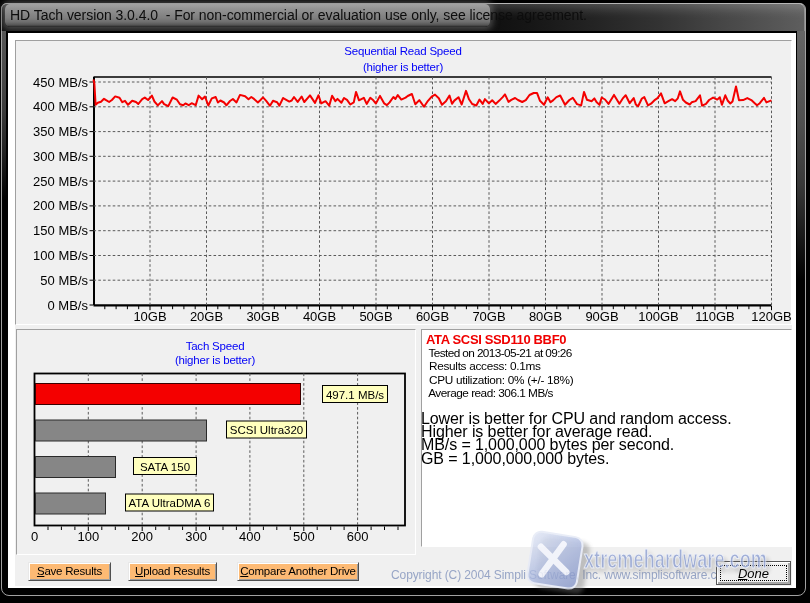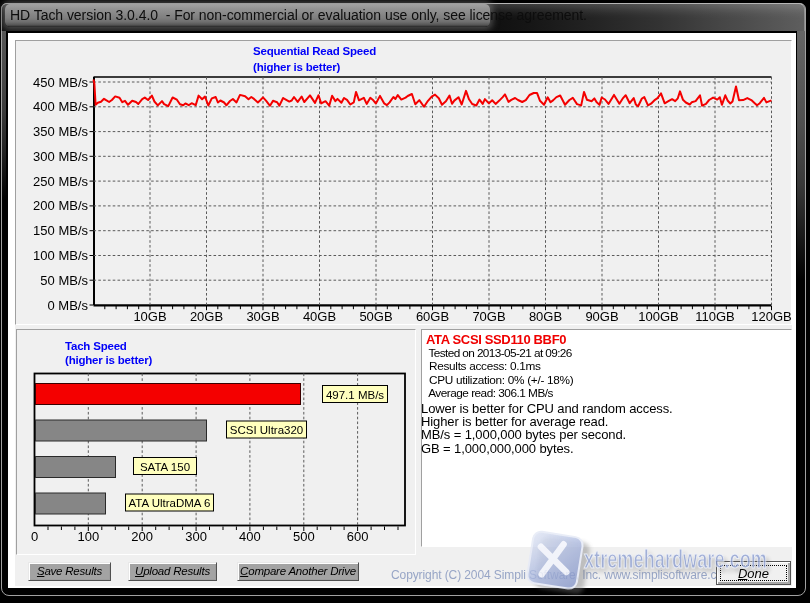--- a/index.html
+++ b/index.html
@@ -8,23 +8,23 @@
 #titleglow{position:absolute;left:5px;top:4px;width:485px;height:23px;border-radius:5px;background:linear-gradient(180deg,#8e8e8e 0px,#888888 4px,#858585 9px,#7e7e7e 14px,#6e6e6e 18px,#545454 21px,#242424 23px);box-shadow:0 0 6px 3px rgba(120,120,120,0.55);}
 #titletext{position:absolute;left:10px;top:7px;width:600px;font-size:14px;letter-spacing:-0.05px;color:#0d0d0d;white-space:pre;z-index:5;}
 #client{position:absolute;left:6px;top:31px;width:791px;height:563px;background:#000;}
 #rside{position:absolute;left:797px;top:30px;width:8px;height:250px;background:linear-gradient(180deg,#666 0px,#5c5c5c 40px,#4e4e4e 95px,#383838 155px,#111 220px,#000 250px);}
 #clientw{position:absolute;left:8px;top:33px;width:788px;height:555px;background:#fff;}
 #dialog{position:absolute;left:15px;top:40px;width:777px;height:546px;background:#f0f0f0;}
 .panel{position:absolute;box-sizing:border-box;border-top:1px solid #a0a0a0;border-left:1px solid #a0a0a0;border-bottom:1px solid #fff;border-right:1px solid #fff;background:#f0f0f0;}
 #ptop{left:15px;top:40px;width:777px;height:285px;}
 #pburst{left:16px;top:329px;width:400px;height:226px;}
 #pinfo{left:421px;top:329px;width:371px;height:218px;background:#fff;}
-.bluet{position:absolute;color:#0000f8;font-size:11.5px;letter-spacing:-0.2px;text-align:left;white-space:nowrap;z-index:3;font-weight:bold;}
+.bluet{position:absolute;color:#0000f8;font-size:11.5px;letter-spacing:-0.2px;text-align:center;white-space:nowrap;z-index:3;}
 svg{position:absolute;left:0;top:0;z-index:2;}
-.btn{position:absolute;box-sizing:border-box;height:19px;background:#a3a3a3;border:1px solid;border-color:#e8e8e8 #505050 #505050 #e8e8e8;box-shadow:inset 1px 1px 0 #fff, inset -1px -1px 0 #9d9d9d;font-size:11.5px;letter-spacing:-0.22px;color:#000;text-align:center;line-height:17px;white-space:nowrap;z-index:4;font-style:italic;}
+.btn{position:absolute;box-sizing:border-box;height:19px;background:#fdba74;border:1px solid;border-color:#e8e8e8 #505050 #505050 #e8e8e8;box-shadow:inset 1px 1px 0 #fff, inset -1px -1px 0 #9d9d9d;font-size:11.5px;letter-spacing:-0.22px;color:#000;text-align:center;line-height:17px;white-space:nowrap;z-index:4;}
 #copyr{position:absolute;left:391px;top:568px;font-size:12px;color:#97a5c6;z-index:3;white-space:pre;}
 </style></head>
 <body>
 <div id="win"></div>
 <div id="rside"></div>
 <div id="titlebar"></div>
 <div id="titleglow"></div>
 <div id="titlehl"></div>
 <div id="titletext">HD Tach version 3.0.4.0  - For non-commercial or evaluation use only, see license agreement.</div>
 <div id="client"></div>
@@ -225,21 +225,21 @@
 <rect x="133.5" y="457.5" width="63" height="17" fill="#ffffbe" stroke="#000" stroke-width="1"></rect>
     <text x="165.0" y="470.5" font-size="11.5" fill="#000" text-anchor="middle" font-family="Liberation Sans,sans-serif">SATA 150</text>
 <rect x="125.5" y="494.0" width="88" height="17" fill="#ffffbe" stroke="#000" stroke-width="1"></rect>
     <text x="169.5" y="507.0" font-size="11.5" fill="#000" text-anchor="middle" font-family="Liberation Sans,sans-serif">ATA UltraDMA 6</text>
 </svg>
 <div id="infotext" style="position:absolute;left:426px;top:333px;z-index:3;font-size:11.8px;letter-spacing:-0.3px;color:#000;line-height:13.2px;white-space:pre;"><span style="color:#f00000;font-weight:bold;font-size:13px;letter-spacing:-0.35px;">ATA SCSI SSD110 BBF0</span>
 <span style="letter-spacing:-0.6px;"> Tested on 2013-05-21 at 09:26</span>
 <span> Results access: 0.1ms</span>
 <span> CPU utilization: 0% (+/- 18%)</span>
 <span style="letter-spacing:-0.5px;"> Average read: 306.1 MB/s</span></div>
-<div style="position:absolute;left:421px;top:402px;z-index:3;font-size:13px;letter-spacing:-0.1px;color:#000;line-height:13.2px;white-space:pre;">Lower is better for CPU and random access.
+<div style="position:absolute;left:421px;top:412px;z-index:3;font-size:16px;letter-spacing:-0.1px;color:#000;line-height:13.2px;white-space:pre;">Lower is better for CPU and random access.
 Higher is better for average read.
 MB/s = 1,000,000 bytes per second.
 GB = 1,000,000,000 bytes.</div>
 <div class="btn" style="left:28px;top:562px;width:83px;"><u>S</u>ave Results</div>
 <div class="btn" style="left:128px;top:562px;width:89px;"><u>U</u>pload Results</div>
 <div class="btn" style="left:237px;top:562px;width:122px;"><u>C</u>ompare Another Drive</div>
 <div id="done" style="position:absolute;left:716px;top:561px;width:75px;height:24px;box-sizing:border-box;background:#f0f0f0;border:1px solid #555;box-shadow:inset 1px 1px 0 #fff,inset -2px -2px 0 #a8a8a8;z-index:4;">
   <div style="position:absolute;left:3px;top:3px;right:3px;bottom:3px;border:1px dotted #000;"></div>
   <div style="position:absolute;left:0;top:4px;width:100%;text-align:center;font-size:13px;color:#000;font-style:italic;"><u>D</u>one</div>
 </div>

